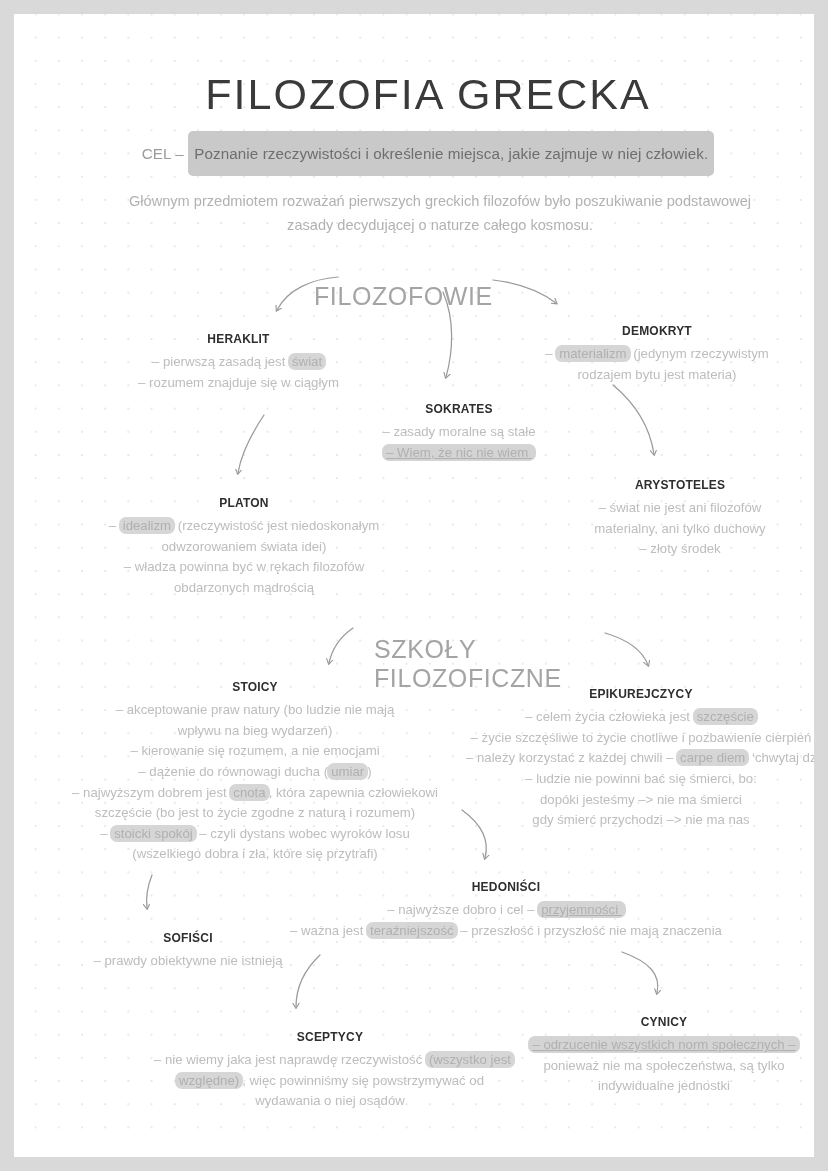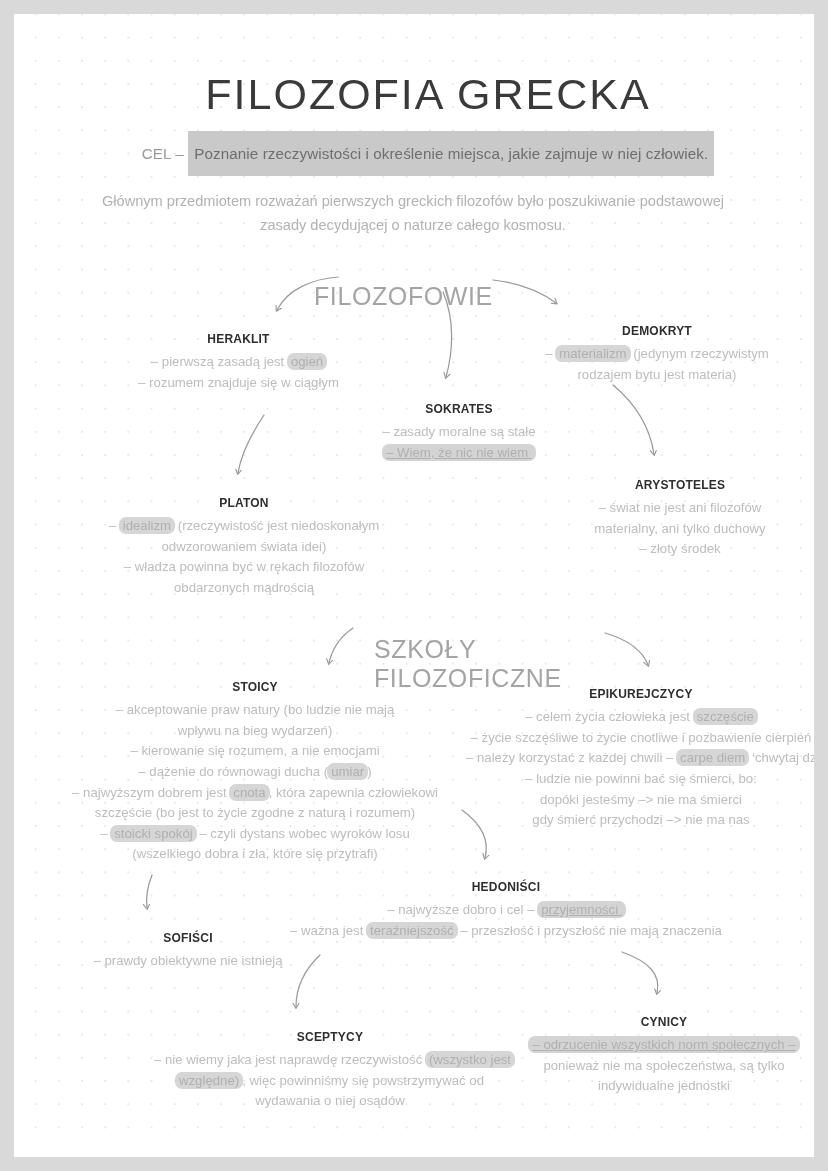--- a/index.html
+++ b/index.html
@@ -72,21 +72,21 @@
     top: 131px;
     text-align: center;
     font-size: 15.2px;
     color: #8e8e8e;
     letter-spacing: 0.1px;
   }
   .cel-label { color: #9a9a9a; }
 
   .intro {
     position: absolute;
-    left: 85px;
+    left: 112px;
     width: 628px;
     top: 176px;
     text-align: center;
     font-size: 14.6px;
     color: #b2b2b2;
     line-height: 1.62;
   }
 
   .section-head {
     position: absolute;
@@ -116,21 +116,21 @@
     color: #b0b0b0;
     border-radius: 7px;
     padding: 1px 4px;
     margin: 0 -1px;
   }
   mark.wide { background: #d4d4d4; text-decoration: underline; }
 
   .hl-strong {
     background: #c9c9c9;
     color: #6e6e6e;
-    border-radius: 0;
+    border-radius: 5px;
     padding: 14px 6px;
   }
 
   
   #node-heraklit      { left: 92px;  top: 316px; width: 265px; }
   #node-demokryt      { left: 498px; top: 308px; width: 290px; }
   #node-sokrates      { left: 300px; top: 386px; width: 290px; }
   #node-arystoteles   { left: 540px; top: 462px; width: 252px; }
   #node-platon        { left: 60px;  top: 480px; width: 340px; }
   #node-stoicy        { left: 48px;  top: 664px; width: 386px; }
@@ -157,21 +157,21 @@
 
   <div class="intro">Głównym przedmiotem rozważań pierwszych greckich filozofów było poszukiwanie podstawowej zasady decydującej o naturze całego kosmosu.</div>
 
   <div class="section-head" id="head-filozofowie">FILOZOFOWIE</div>
 
   <div class="section-head" id="head-szkoly">SZKOŁY FILOZOFICZNE</div>
 
   <div class="node" id="node-heraklit">
     <span class="name">HERAKLIT</span>
     <span class="body">
-      <span class="line">– pierwszą zasadą jest <mark>ogień</mark></span>
+      <span class="line">– pierwszą zasadą jest <mark>świat</mark></span>
       <span class="line">– rozumem znajduje się w ciągłym</span>
     </span>
   </div>
 
   <div class="node" id="node-demokryt">
     <span class="name">DEMOKRYT</span>
     <span class="body">
       <span class="line">– <mark>materializm</mark> (jedynym rzeczywistym</span>
       <span class="line">rodzajem bytu jest materia)</span>
     </span>

